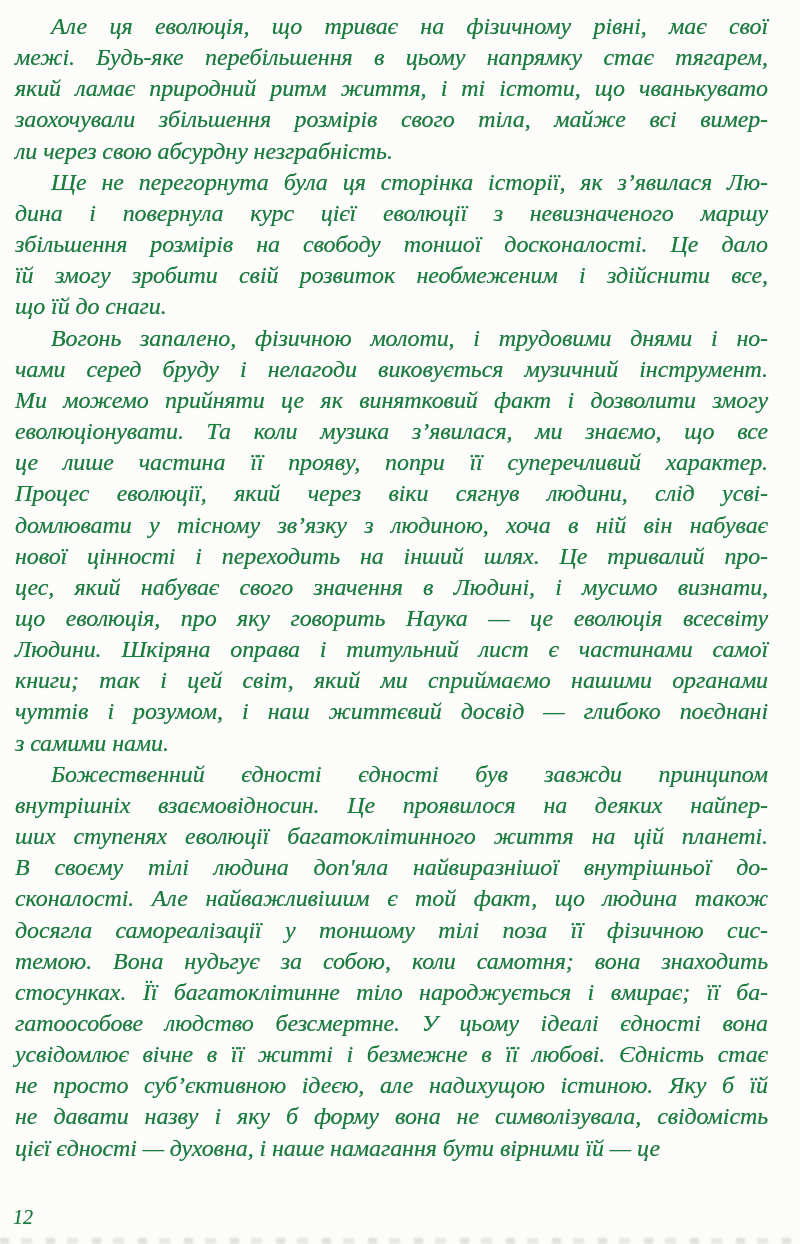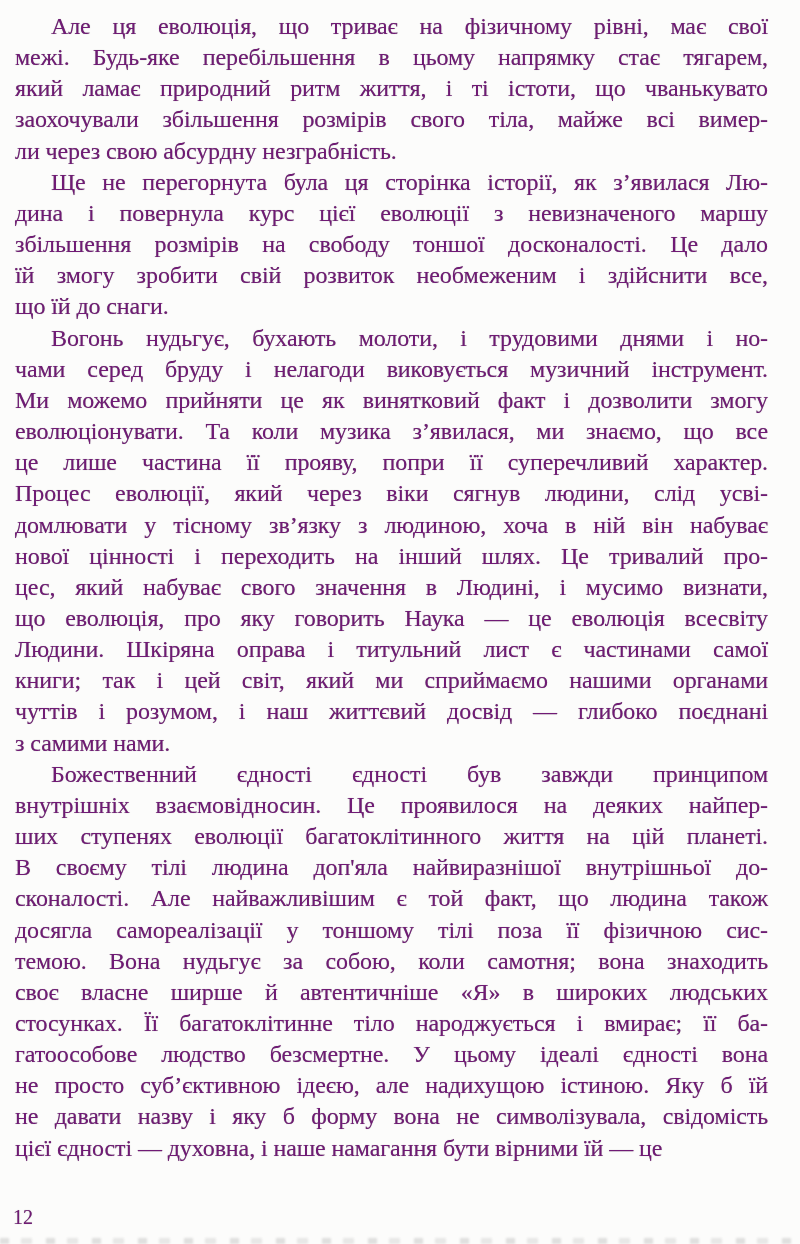--- a/index.html
+++ b/index.html
@@ -7,21 +7,22 @@
     padding: 0;
     background: #ffffff;
   }
   .page {
     position: relative;
     width: 800px;
     height: 1244px;
     background: #fcfcfb;
     overflow: hidden;
     font-family: "Liberation Serif", "DejaVu Serif", serif;
-    color: #701a75;
+    color: #15803d;
+    font-style: italic;
   }
   .text-block {
     position: absolute;
     left: 15px;
     top: 11px;
     width: 753px;
   }
   .line {
     font-size: 24px;
     line-height: 31.15px;
@@ -67,43 +68,43 @@
       <div class="line first">Але ця еволюція, що триває на фізичному рівні, має свої</div>
       <div class="line">межі. Будь-яке перебільшення в цьому напрямку стає тягарем,</div>
       <div class="line">який ламає природний ритм життя, і ті істоти, що чванькувато</div>
       <div class="line">заохочували збільшення розмірів свого тіла, майже всі вимер-</div>
       <div class="line para-end">ли через свою абсурдну незграбність.</div>
       <div class="line first">Ще не перегорнута була ця сторінка історії, як з’явилася Лю-</div>
       <div class="line">дина і повернула курс цієї еволюції з невизначеного маршу</div>
       <div class="line">збільшення розмірів на свободу тоншої досконалості. Це дало</div>
       <div class="line">їй змогу зробити свій розвиток необмеженим і здійснити все,</div>
       <div class="line para-end">що їй до снаги.</div>
-      <div class="line first">Вогонь нудьгує, бухають молоти, і трудовими днями і но-</div>
+      <div class="line first">Вогонь запалено, фізичною молоти, і трудовими днями і но-</div>
       <div class="line">чами серед бруду і нелагоди виковується музичний інструмент.</div>
       <div class="line">Ми можемо прийняти це як винятковий факт і дозволити змогу</div>
       <div class="line">еволюціонувати. Та коли музика з’явилася, ми знаємо, що все</div>
       <div class="line">це лише частина її прояву, попри її суперечливий характер.</div>
       <div class="line">Процес еволюції, який через віки сягнув людини, слід усві-</div>
       <div class="line">домлювати у тісному зв’язку з людиною, хоча в ній він набуває</div>
       <div class="line">нової цінності і переходить на інший шлях. Це тривалий про-</div>
       <div class="line">цес, який набуває свого значення в Людині, і мусимо визнати,</div>
       <div class="line">що еволюція, про яку говорить Наука — це еволюція всесвіту</div>
       <div class="line">Людини. Шкіряна оправа і титульний лист є частинами самої</div>
       <div class="line">книги; так і цей світ, який ми сприймаємо нашими органами</div>
       <div class="line">чуттів і розумом, і наш життєвий досвід — глибоко поєднані</div>
       <div class="line para-end">з самими нами.</div>
       <div class="line first">Божественний єдності єдності був завжди принципом</div>
       <div class="line">внутрішніх взаємовідносин. Це проявилося на деяких найпер-</div>
       <div class="line">ших ступенях еволюції багатоклітинного життя на цій планеті.</div>
       <div class="line">В своєму тілі людина доп'яла найвиразнішої внутрішньої до-</div>
       <div class="line">сконалості. Але найважливішим є той факт, що людина також</div>
       <div class="line">досягла самореалізації у тоншому тілі поза її фізичною сис-</div>
       <div class="line">темою. Вона нудьгує за собою, коли самотня; вона знаходить</div>
-      <div class="line">своє власне ширше й автентичніше «Я» в широких людських</div>
       <div class="line">стосунках. Її багатоклітинне тіло народжується і вмирає; її ба-</div>
       <div class="line">гатоособове людство безсмертне. У цьому ідеалі єдності вона</div>
+      <div class="line">усвідомлює вічне в її житті і безмежне в її любові. Єдність стає</div>
       <div class="line">не просто суб’єктивною ідеєю, але надихущою істиною. Яку б їй</div>
       <div class="line">не давати назву і яку б форму вона не символізувала, свідомість</div>
       <div class="line para-end">цієї єдності — духовна, і наше намагання бути вірними їй — це</div>
     </div>
   <div class="page-number">12</div>
   <div class="scan-artifact"></div>
 </div>
 
 </body></html>

